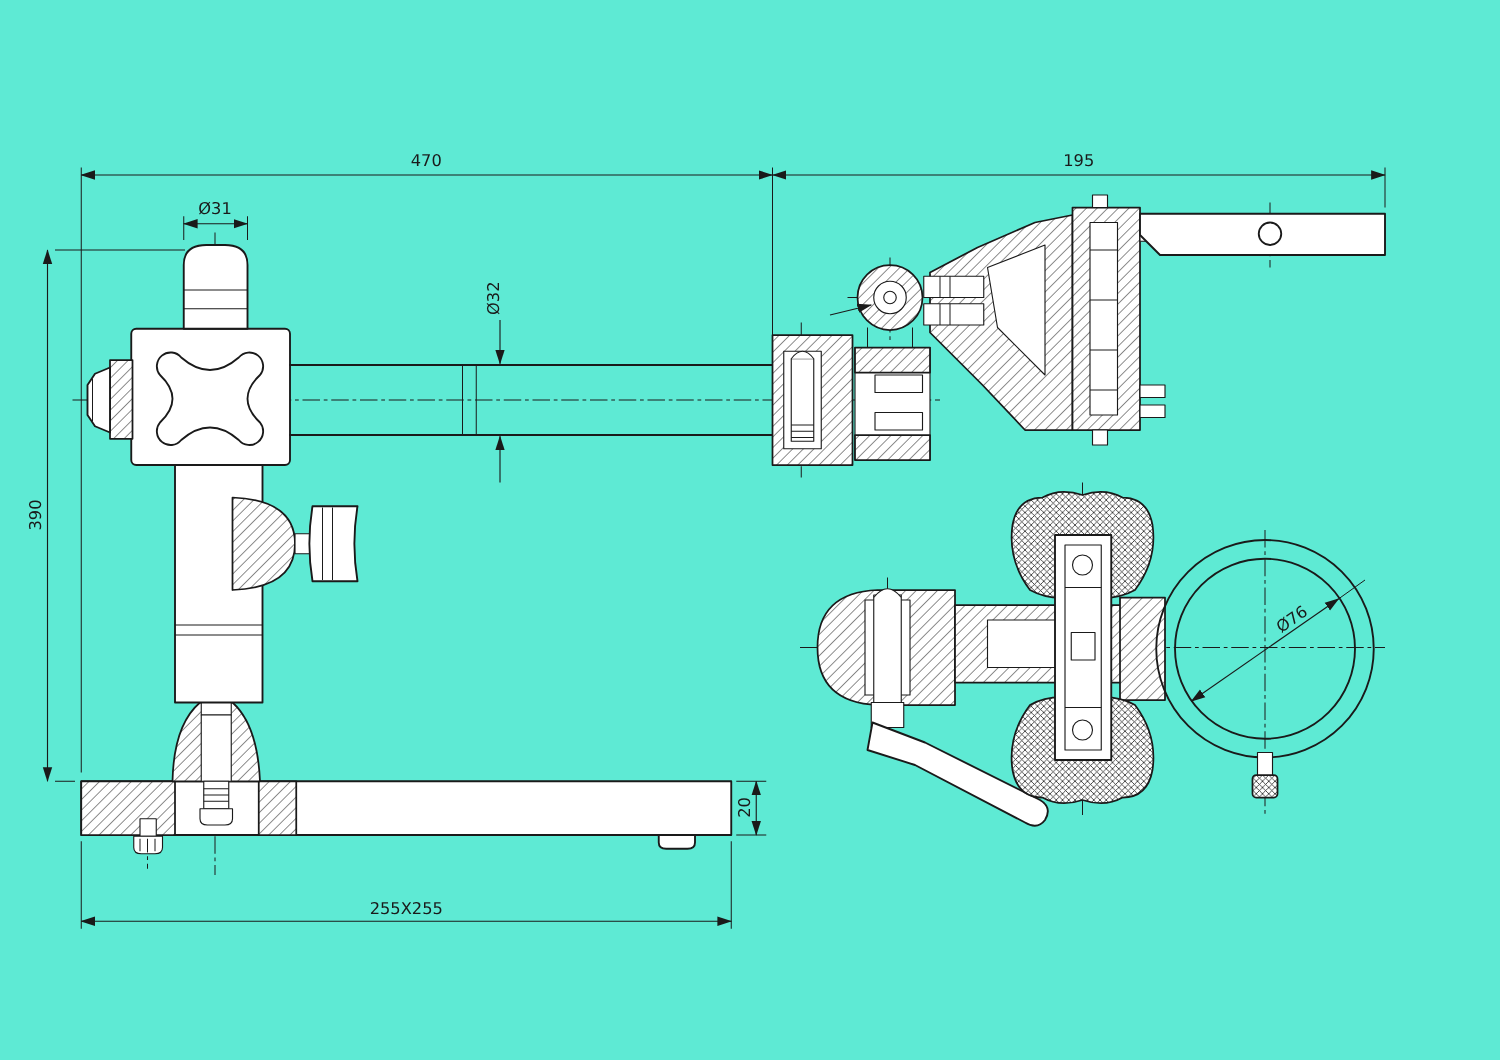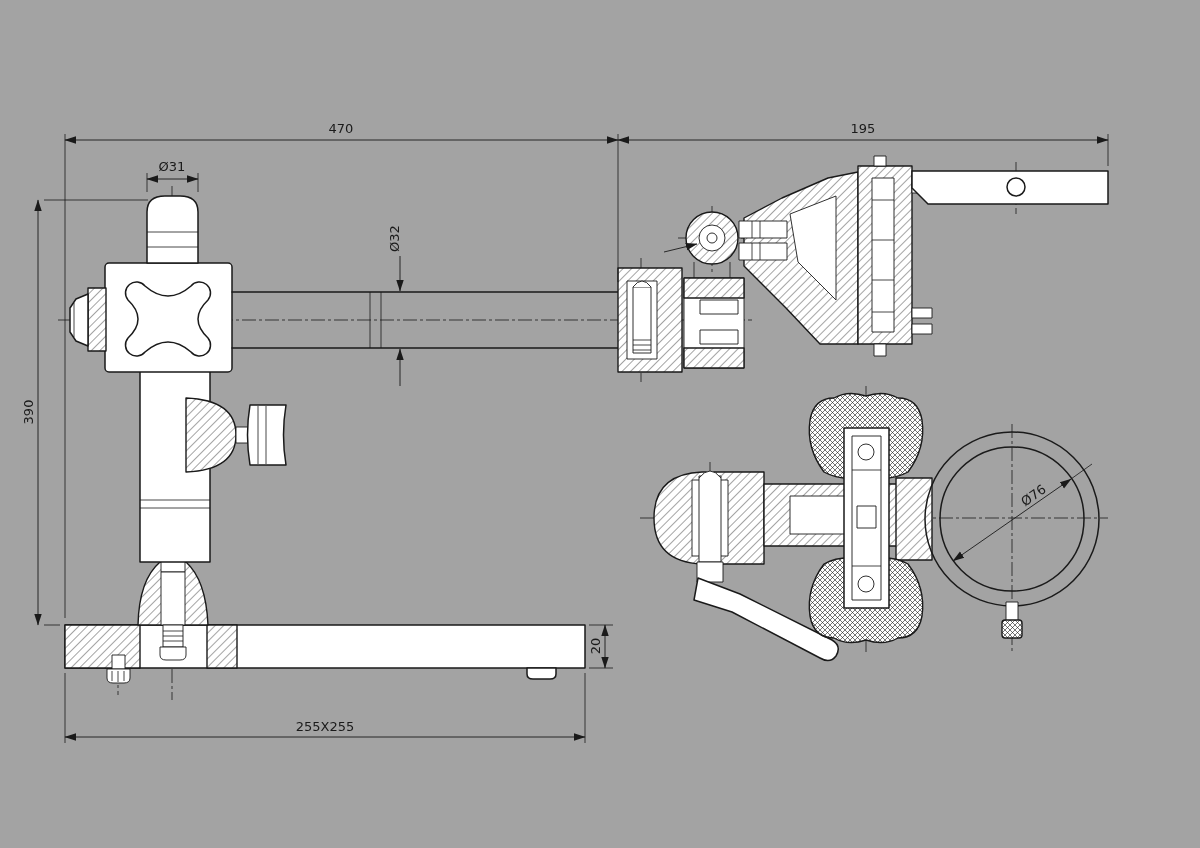--- a/index.html
+++ b/index.html
@@ -1,16 +1,16 @@
 <!DOCTYPE html>
 <html><head>
 <meta charset="utf-8">
 <style>
   html,body{margin:0;padding:0;background:#ffffff;}
-  .page{width:1200px;height:848px;background:#a3a3a3;position:relative;overflow:hidden;
+  .page{width:1200px;height:848px;background:#5eead4;position:relative;overflow:hidden;
         font-family:"DejaVu Sans", sans-serif;}
   svg{display:block;}
   .dim-text{font-family:"DejaVu Sans", sans-serif;font-size:13px;fill:#1a1a1a;}
   .outline{fill:none;stroke:#1a1a1a;stroke-width:1.5;stroke-linejoin:round;stroke-linecap:round;}
   .white{fill:#ffffff;stroke:#1a1a1a;stroke-width:1.5;stroke-linejoin:round;}
   .white-thin{fill:#ffffff;stroke:#1a1a1a;stroke-width:0.9;stroke-linejoin:round;}
   .hatched{fill:url(#hatch);stroke:#1a1a1a;stroke-width:1.4;stroke-linejoin:round;}
   .xhatched{fill:url(#xhatch);stroke:#1a1a1a;stroke-width:1.4;stroke-linejoin:round;}
   .dim{stroke:#1a1a1a;stroke-width:0.9;fill:none;}
   .thin{stroke:#1a1a1a;stroke-width:0.8;fill:none;}

